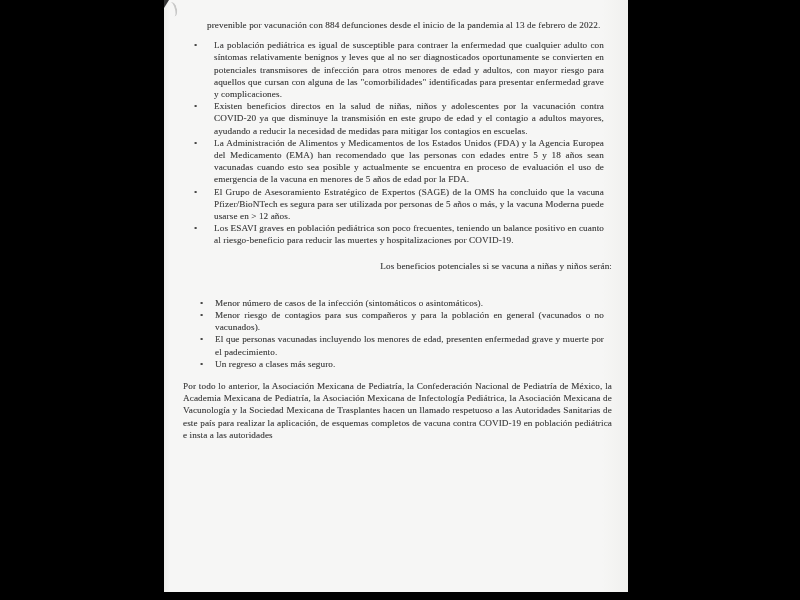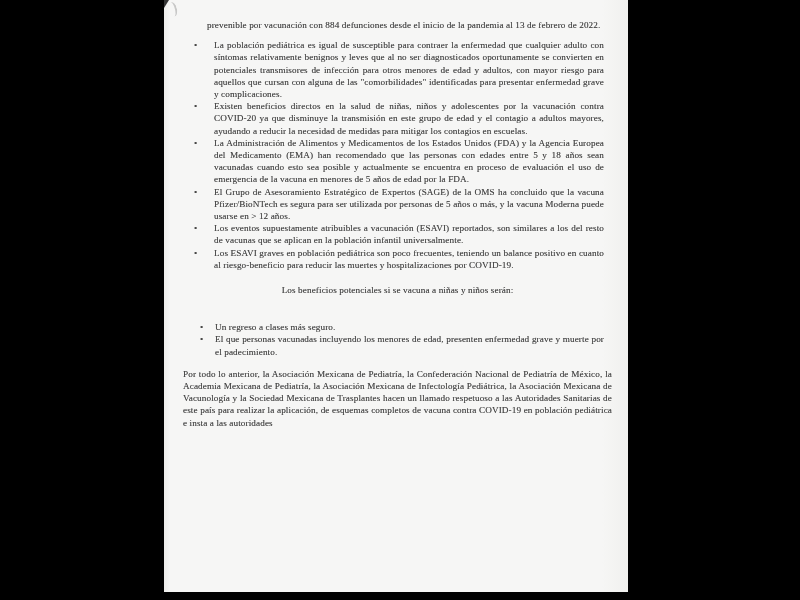--- a/index.html
+++ b/index.html
@@ -82,21 +82,21 @@
     padding-left: 24px;
   }
   ul.list2 li::before {
     content: "\2022";
     position: absolute;
     left: 9px;
     top: 0;
   }
   .benefits {
     margin: 13px 0 0 0;
-    text-align: center;
+    text-align: right;
   }
   ul.list2 {
     margin-top: 25px;
   }
   .closing {
     margin: 10px 0 0 0;
     text-align: justify;
   }
 </style>
 </head>
@@ -108,28 +108,29 @@
     <div class="smudge"></div>
     <div class="content">
 
       <p class="fragment">prevenible por vacunación con 884 defunciones desde el inicio de la pandemia al 13 de febrero de 2022.</p>
 
       <ul class="list list1">
         <li>La población pediátrica es igual de susceptible para contraer la enfermedad que cualquier adulto con síntomas relativamente benignos y leves que al no ser diagnosticados oportunamente se convierten en potenciales transmisores de infección para otros menores de edad y adultos, con mayor riesgo para aquellos que cursan con alguna de las "comorbilidades" identificadas para presentar enfermedad grave y complicaciones.</li>
         <li>Existen beneficios directos en la salud de niñas, niños y adolescentes por la vacunación contra COVID-20 ya que disminuye la transmisión en este grupo de edad y el contagio a adultos mayores, ayudando a reducir la necesidad de medidas para mitigar los contagios en escuelas.</li>
         <li>La Administración de Alimentos y Medicamentos de los Estados Unidos (FDA) y la Agencia Europea del Medicamento (EMA) han recomendado que las personas con edades entre 5 y 18 años sean vacunadas cuando esto sea posible y actualmente se encuentra en proceso de evaluación el uso de emergencia de la vacuna en menores de 5 años de edad por la FDA.</li>
         <li>El Grupo de Asesoramiento Estratégico de Expertos (SAGE) de la OMS ha concluido que la vacuna Pfizer/BioNTech es segura para ser utilizada por personas de 5 años o más, y la vacuna Moderna puede usarse en &gt; 12 años.</li>
-        <li>Los eventos supuestamente atribuibles a vacunación (ESAVI) reportados, son similares a los del resto de vacunas que se aplican en la población infantil universalmente.</li>
         <li>Los ESAVI graves en población pediátrica son poco frecuentes, teniendo un balance positivo en cuanto al riesgo-beneficio para reducir las muertes y hospitalizaciones por COVID-19.</li>
       </ul>
 
       <p class="benefits">Los beneficios potenciales si se vacuna a niñas y niños serán:</p>
 
       <ul class="list list2">
+        <li>Menor número de casos de la infección (sintomáticos o asintomáticos).</li>
+        <li>Menor riesgo de contagios para sus compañeros y para la población en general (vacunados o no vacunados).</li>
+        <li>El que personas vacunadas incluyendo los menores de edad, presenten enfermedad grave y muerte por el padecimiento.</li>
         <li>Un regreso a clases más seguro.</li>
-        <li>El que personas vacunadas incluyendo los menores de edad, presenten enfermedad grave y muerte por el padecimiento.</li>
       </ul>
 
       <p class="closing">Por todo lo anterior, la Asociación Mexicana de Pediatría, la Confederación Nacional de Pediatría de México, la Academia Mexicana de Pediatría, la Asociación Mexicana de Infectología Pediátrica, la Asociación Mexicana de Vacunología y la Sociedad Mexicana de Trasplantes hacen un llamado respetuoso a las Autoridades Sanitarias de este país para realizar la aplicación, de esquemas completos de vacuna contra COVID-19 en población pediátrica e insta a las autoridades</p>
 
     </div>
   </div>
 </div>
 
 </body></html>

